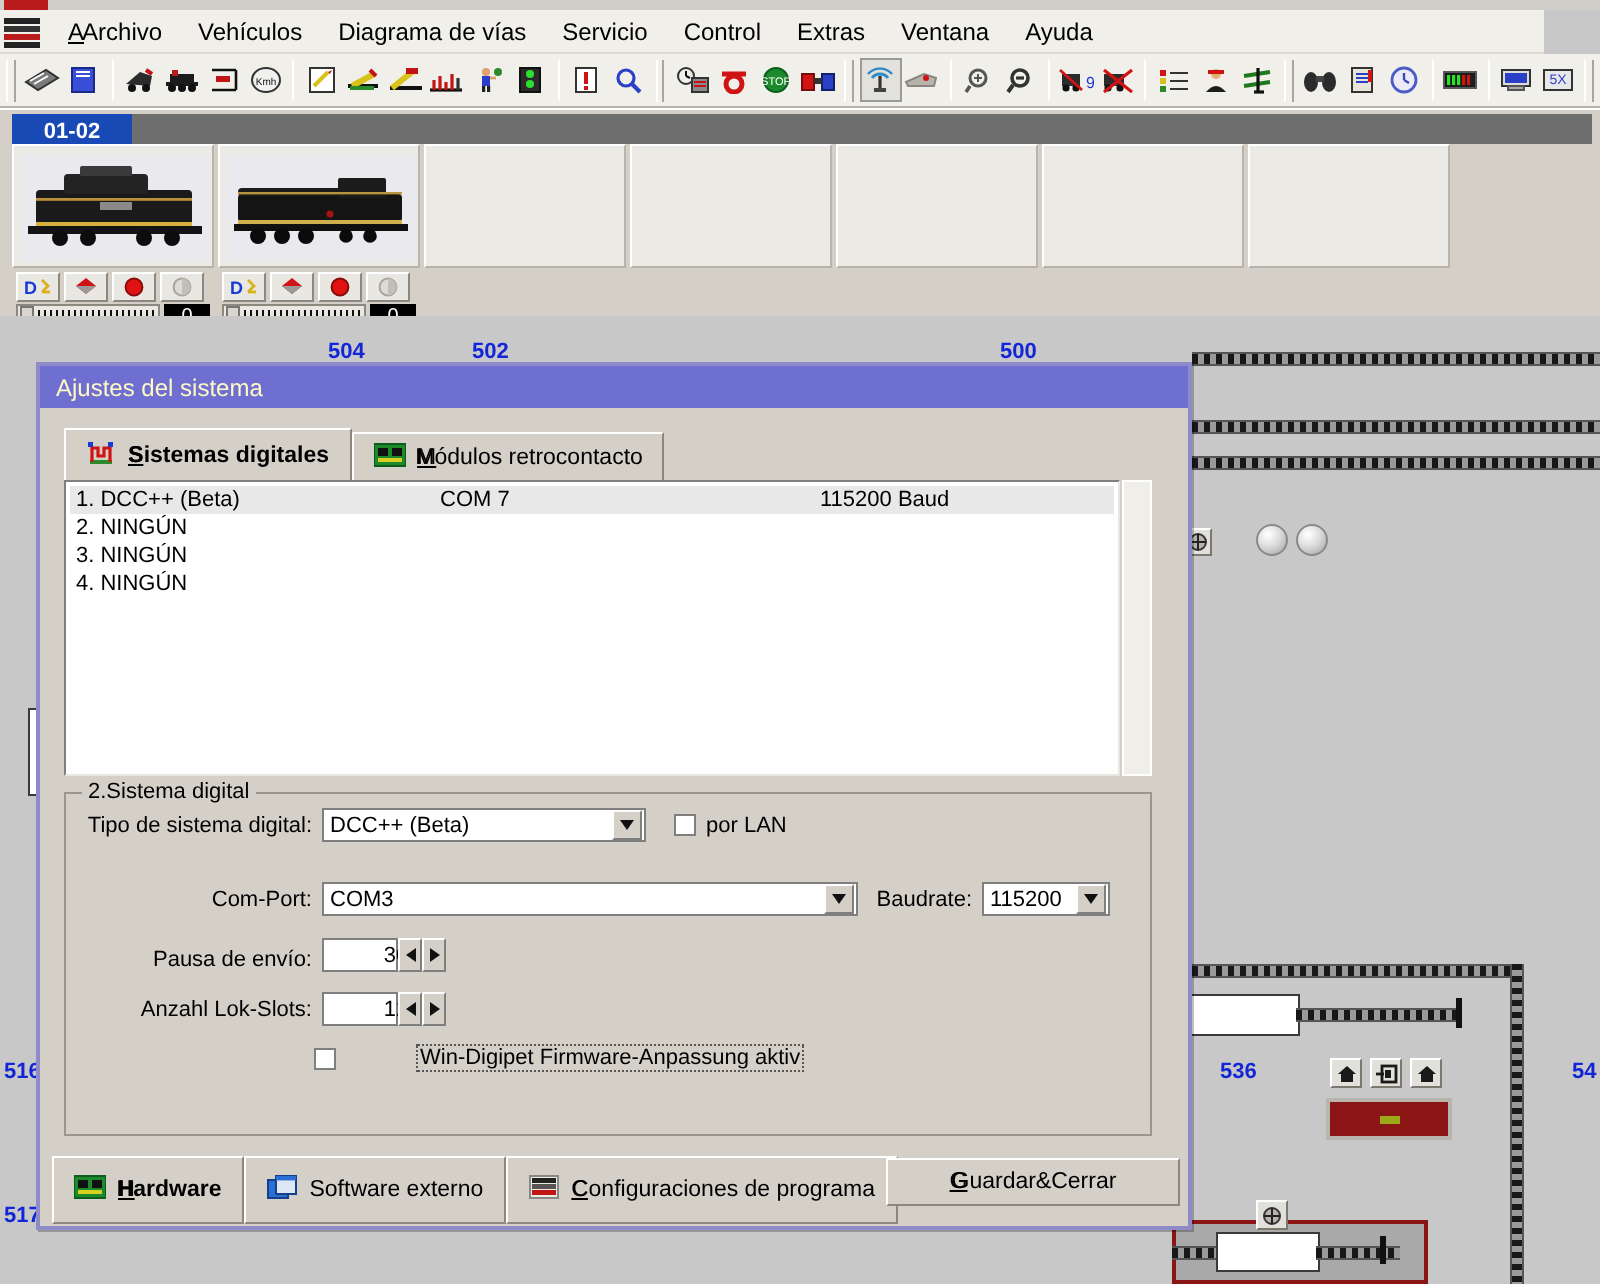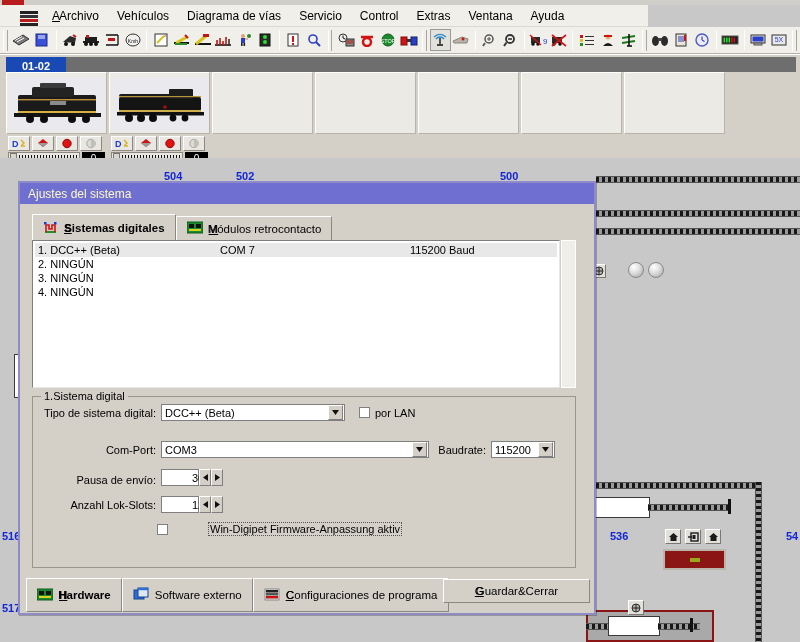--- a/index.html
+++ b/index.html
@@ -11,22 +11,22 @@
     background:#c8c8c8;
     position:relative;
   }
 
   
   .top-sliver { position:absolute; left:0; top:0; width:800px; height:5px; background:#d0cec8; }
   .top-sliver .red { position:absolute; left:2px; top:0; width:22px; height:5px; background:#b81c1c; }
 
   
   .menubar {
-    position:absolute; left:0; top:5px; width:648px; height:22px;
-    background:#f1efe9; display:flex; align-items:flex-end; padding-left:19px;
+    position:absolute; left:0; top:5px; width:772px; height:22px;
+    background:#f1efe9; display:flex; align-items:center; padding-left:1px;
     border-bottom:1px solid #dedad2;
   }
   .menu-logo { width:20px; height:16px; margin-right:4px; position:relative; flex:0 0 auto; }
   .menu-logo .bar { position:absolute; left:1px; width:18px; height:3px; background:#222; }
   .menu-logo .b1 { top:1px; }
   .menu-logo .b2 { top:5px; background:#333; }
   .menu-logo .b3 { top:9px; background:#b81c1c; }
   .menu-logo .b4 { top:13px; background:#222; }
   .menu-item { padding:3px 9px; font-size:12px; white-space:nowrap; cursor:default; }
   .menu-item u { text-decoration:underline; }
@@ -729,25 +729,25 @@
       </div>
       <div class="lb-row">
         <div class="lb-c1">4. NINGÚN</div>
         <div class="lb-c2"></div>
         <div class="lb-c3"></div>
       </div>
     </div>
     <div class="scrollbar-v"></div>
 
     <div class="groupbox">
-      <div class="gb-legend">1.Sistema digital</div>
+      <div class="gb-legend">2.Sistema digital</div>
 
       <div class="frow" style="left:0; top:7px; width:540px;">
         <div class="flabel" style="width:128px;">Tipo de sistema digital:</div>
-        <div class="combo" style="width:184px;">
+        <div class="combo" style="width:162px;">
           <span>DCC++ (Beta)</span>
           <span class="arrow">
             <svg width="7" height="5" viewBox="0 0 7 5">
                 <path d="M0 0 L7 0 L3.5 5 Z" fill="#111"></path>
               </svg>
           </span>
         </div>
         <div style="display:flex; align-items:center; margin-left:14px;">
           <span class="chk"></span>
           <span class="chklabel">por LAN</span>

